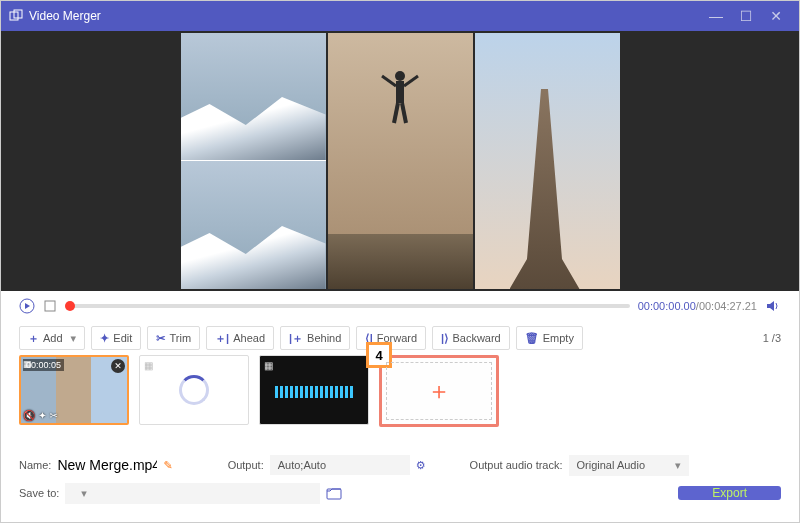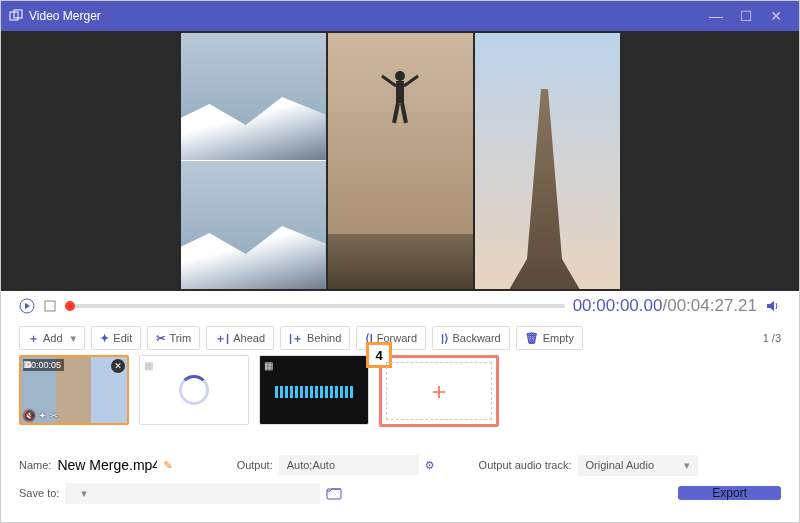--- a/index.html
+++ b/index.html
@@ -16,21 +16,21 @@
 .tile-mountain-top { border-bottom:1px solid #fff; }
 .tile-jump { background: linear-gradient(#cdb9a0,#a2876a); }
 .tile-jump::before { content:""; position:absolute; bottom:0; left:0; right:0; height:55px; background: linear-gradient(#7a6a55,#4d4030); }
 .tile-jump .person { position:absolute; top:35px; left:52px; width:40px; height:70px; }
 .tile-eiffel { background: linear-gradient(#bcd3ea,#e8d4c0); }
 .tile-eiffel::after { content:""; position:absolute; bottom:0; left:35px; width:70px; height:200px; background: linear-gradient(#8a7560,#5a4a3a); clip-path: polygon(45% 0,55% 0,75% 85%,100% 100%,0 100%,25% 85%); }
 .player-bar { height: 30px; display:flex; align-items:center; padding: 0 18px; gap: 8px; font-size: 11px; color:#5159c0; }
 .play-btn, .stop-btn, .vol-btn { cursor:pointer; display:inline-flex; align-items:center; }
 .track { flex:1; height:4px; background:#ddd; border-radius:2px; position:relative; }
 .track .dot { position:absolute; left:0; top:-3px; width:10px; height:10px; background:#ff3b30; border-radius:50%; }
-.time { color:#5159c0; font-size:17px; white-space:nowrap; }
+.time { color:#5159c0; font-size:11px; white-space:nowrap; }
 .time .total { color:#888; }
 .toolbar { height: 34px; display:flex; align-items:center; gap:6px; padding: 0 18px; font-size:11px; color:#555; }
 .tbtn { border:1px solid #ddd; background:#fff; height:24px; padding:0 8px; display:flex; align-items:center; gap:4px; cursor:pointer; border-radius:2px; }
 .tbtn .ico { color:#5159c0; font-weight:bold; }
 .pagecount { margin-left:auto; font-size:11px; color:#666; }
 .clips { height: 90px; display:flex; align-items:flex-start; gap:10px; padding: 0 18px; }
 .clip { width:110px; height:70px; border:1px solid #ddd; background:#b91c1c; position:relative; border-radius:2px; }
 .clip.selected { border:2px solid #ff9a3c; }
 .clip .thumb-strip { position:absolute; inset:0; background: linear-gradient(90deg,#9fb5c9 33%,#c0a98e 33% 66%,#b5cde6 66%); }
 .clip .tc { position:absolute; top:2px; left:2px; font-size:9px; color:#fff; background:rgba(0,0,0,.5); padding:1px 3px; }
@@ -47,21 +47,21 @@
 .settings { padding: 6px 18px; font-size:11px; color:#555; }
 .settings .row { display:flex; align-items:center; gap:24px; height:28px; }
 .settings input[type=text] { border:none; border-bottom:1px solid transparent; font-size:14px; padding:2px 0; width:100px; }
 .settings .edit-ico { color:#ff7b1a; cursor:pointer; }
 .settings .group { display:flex; align-items:center; gap:6px; }
 .settings select, .settings .pseudo-select { border:none; background:#f4f4f4; font-size:11px; padding:4px 8px; min-width:100px; }
 .settings .pseudo-select { display:flex; align-items:center; justify-content:space-between; cursor:pointer; }
 .settings .gear { color:#5159c0; cursor:pointer; }
 .settings .pathbox { background:#f4f4f4; padding:4px 8px; font-size:11px; min-width:255px; display:flex; align-items:center; justify-content:space-between; }
 .settings .folder-ico { color:#5159c0; cursor:pointer; }
-.export { margin-left:auto; background:#5d64cf; color:#0f172a; border:none; padding:0 34px; font-size:12px; border-radius:3px; cursor:pointer; }
+.export { margin-left:auto; background:#5d64cf; color:#bef264; border:none; padding:0 34px; font-size:12px; border-radius:3px; cursor:pointer; }
 svg { display:block; }
 </style>
 </head>
 <body>
 
 <div class="window">
 
   <div class="titlebar">
     <span class="title-icon">
       <svg width="14" height="14" viewBox="0 0 14 14">
@@ -181,21 +181,21 @@
     </div>
   </div>
 
   <div class="settings">
     <div class="row">
       <span class="group">
         <span>Name:</span>
         <input type="text" value="New Merge.mp4" style="">
         <span class="edit-ico">✎</span>
       </span>
-      <span class="group" style="margin-left:40px">
+      <span class="group" style="margin-left:31px">
         <span>Output:</span>
         <span class="pseudo-select" style="min-width:140px">
           <span>Auto;Auto</span>
         </span>
         <span class="gear">⚙</span>
       </span>
       <span class="group" style="margin-left:20px">
         <span>Output audio track:</span>
         <span class="pseudo-select" style="min-width:120px">
           <span>Original Audio</span>

